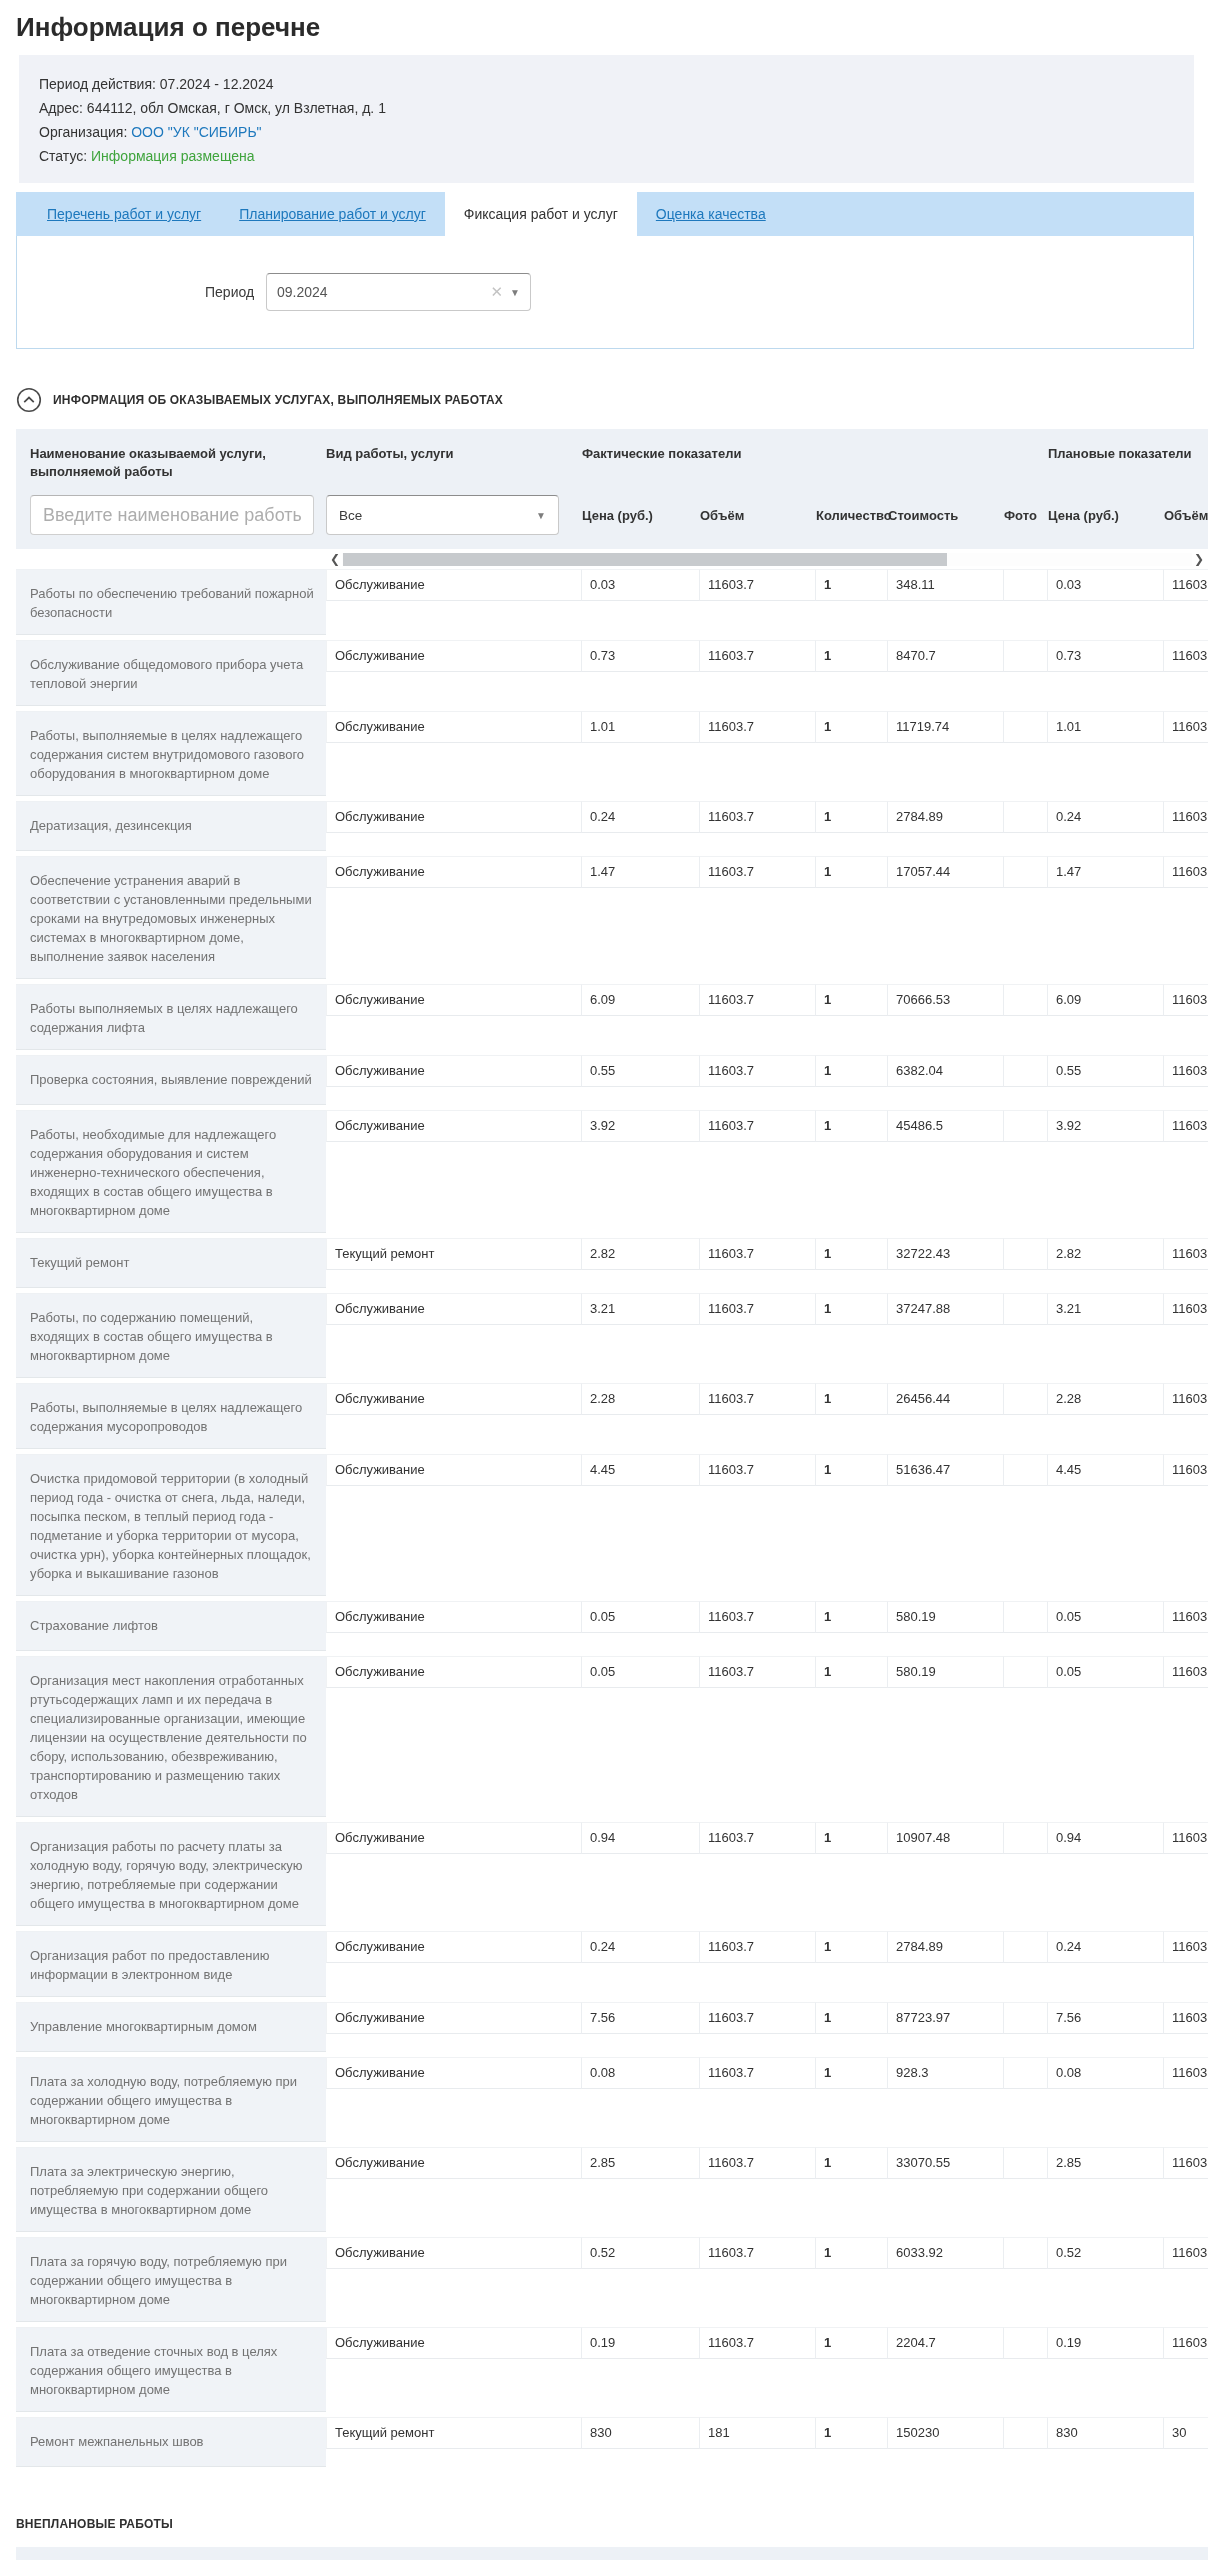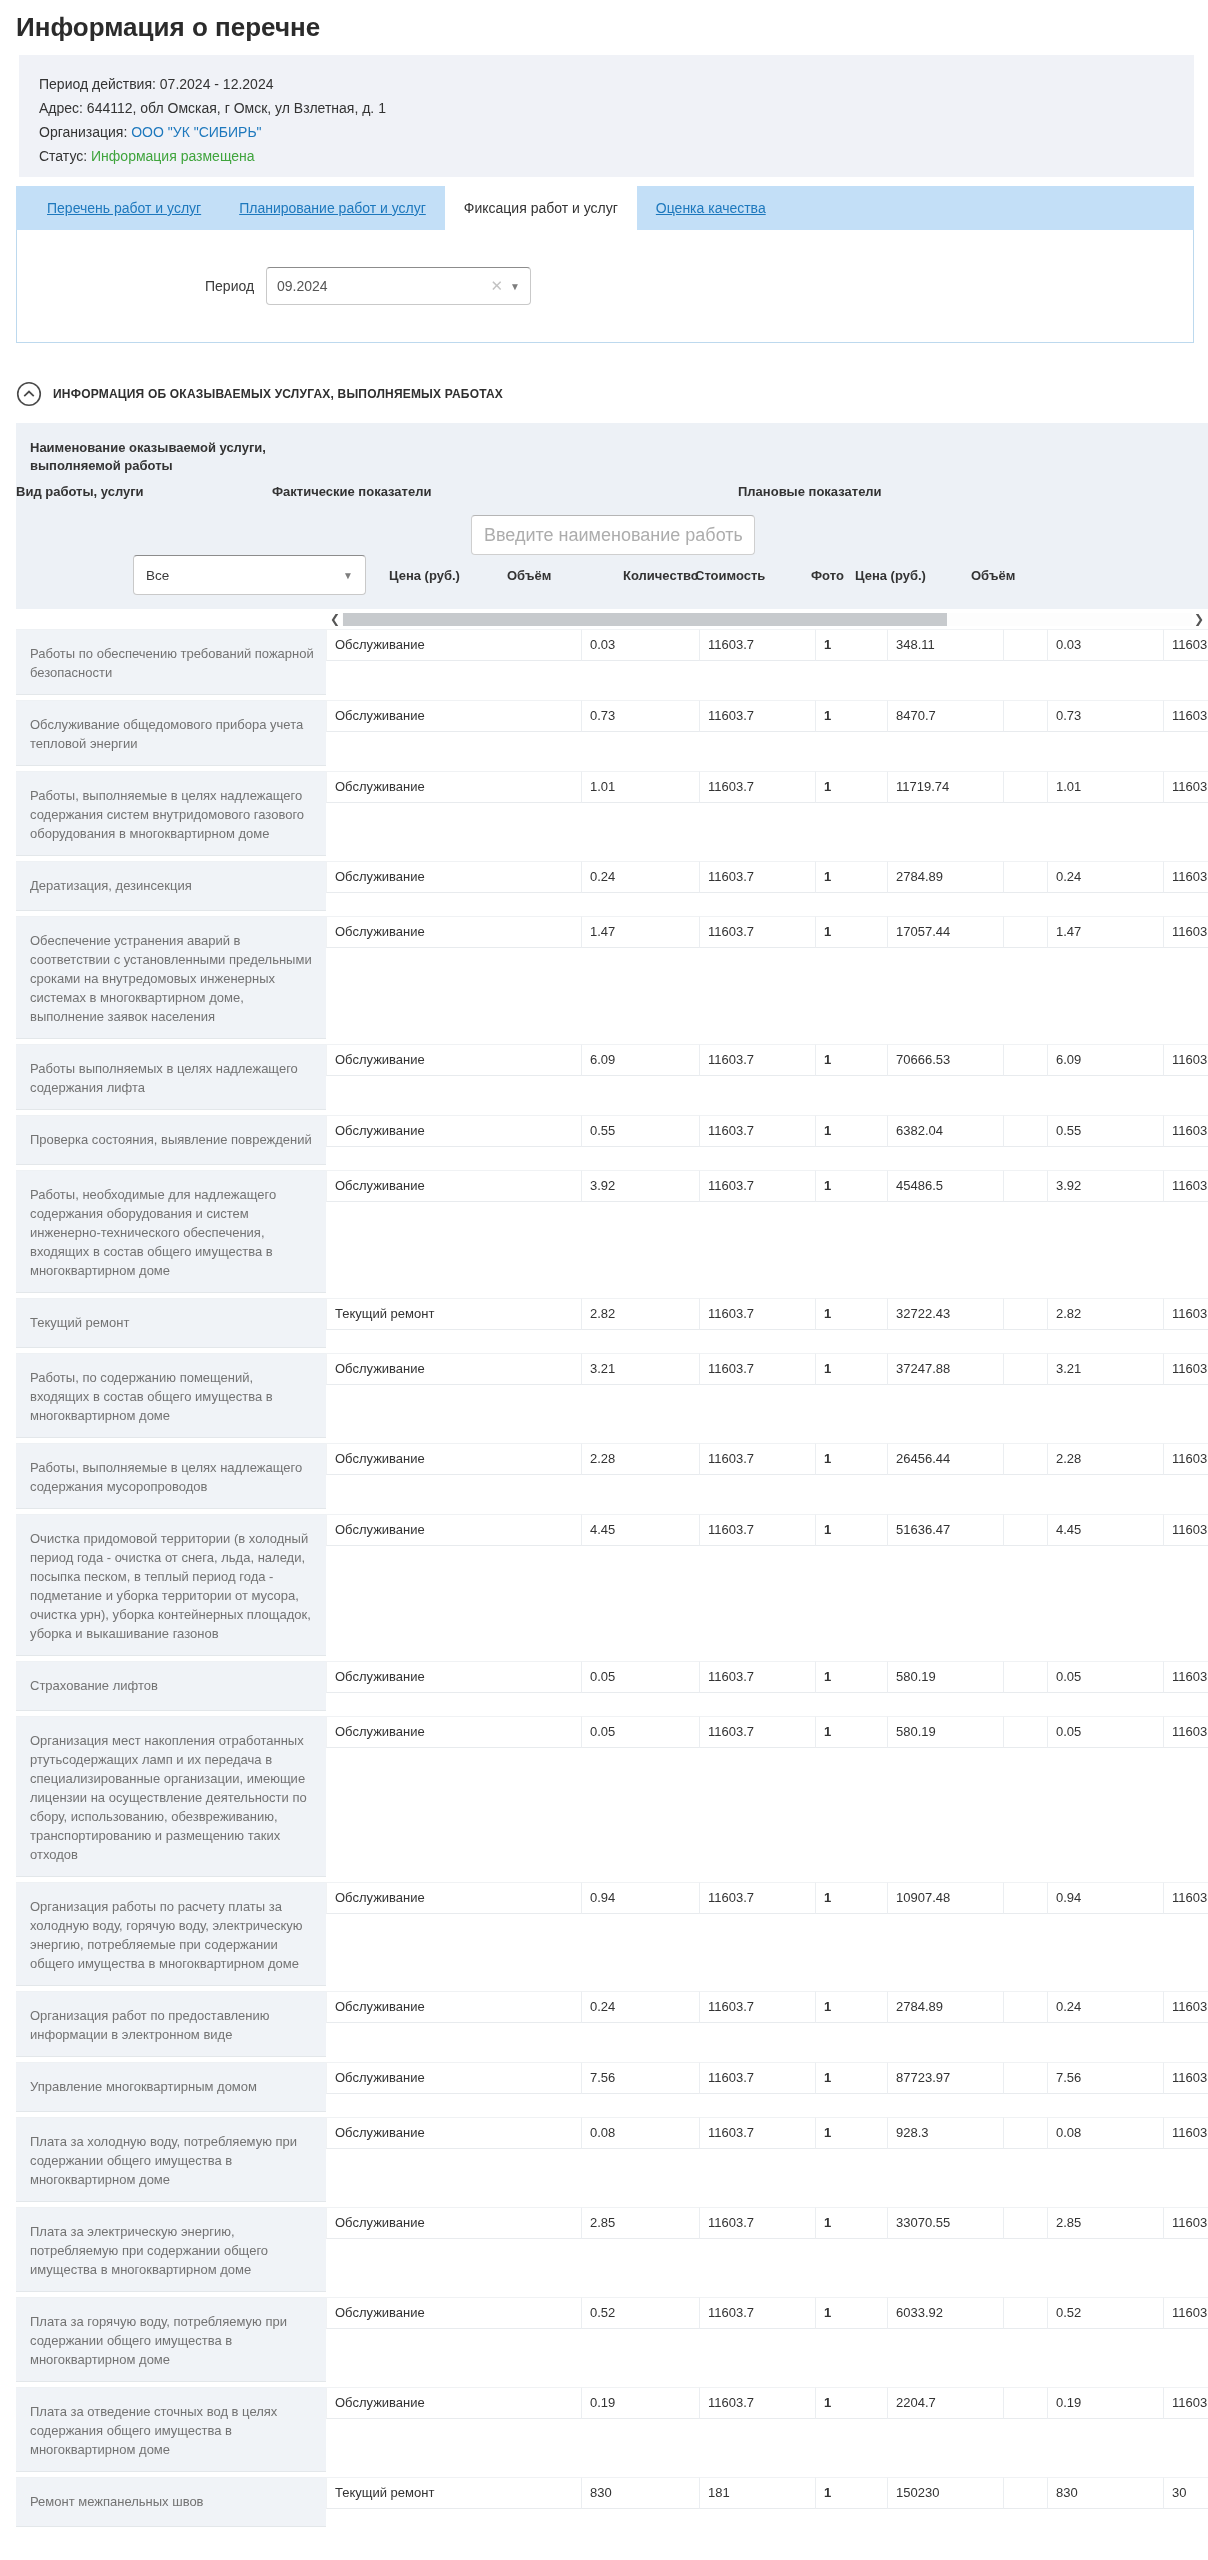--- a/index.html
+++ b/index.html
@@ -5,21 +5,21 @@
   * { box-sizing: border-box; margin: 0; padding: 0; }
   body {
     width: 1208px; height: 2560px; background: #fff;
     font-family: "Liberation Sans", sans-serif; color: #333; font-size: 13px;
     overflow: hidden; position: relative;
   }
   h1 { font-size: 26px; font-weight: 600; color: #2b2b2b; margin: 12px 0 12px 16px; }
   .panel { margin: 0 14px 0 16px; }
 
   
-  .info-box { background: #f0f2f7; padding: 15px 20px 7px; margin-left: 19px; }
+  .info-box { background: #f0f2f7; padding: 15px 20px 13px; margin-left: 19px; }
   .info-line { margin: 4px 0; font-size: 14px; line-height: 20px; }
   .info-line .lbl { color: #333; }
   .link { color: #1d78bd; cursor: pointer; }
   .status-ok { color: #3fa43c; }
 
   
   .tabbar { background: #c3dff7; display: flex; margin-top: 9px; padding-left: 12px; }
   .tab { padding: 14px 19px; font-size: 14px; color: #1d78bd; text-decoration: underline; cursor: pointer; white-space: nowrap; }
   .tab.active { background: #fff; color: #333; text-decoration: none; cursor: default; }
 
@@ -36,21 +36,21 @@
   .icon-caret { color: #7d7d7d; font-size: 10px; cursor: pointer; }
 
   
   .section-head { display: flex; align-items: center; gap: 11px; margin: 38px 0 16px 16px; }
   .section-head h2, .section-title { font-size: 12px; font-weight: 600; color: #2f2f2f; letter-spacing: .2px; }
   .section-title { margin: 50px 0 16px 16px; }
 
   
   .gtable { margin-left: 16px; width: 1192px; }
   .thead { background: #edf1f6; }
-  .hrow { display: flex; flex-direction: column; }
+  .hrow { display: flex; }
   .b { font-weight: bold; color: #333; font-size: 13px; }
 
   
   .ncol { width: 310px; flex: none; padding: 0 12px 0 14px; }
   .scroll-outer { flex: 1; overflow: hidden; }
   .scroll-inner { width: 958px; display: flex; }
   .c-type  { width: 256px; flex: none; }
   .c-price { width: 118px; flex: none; }
   .c-vol   { width: 116px; flex: none; }
   .c-cnt   { width: 72px;  flex: none; }

